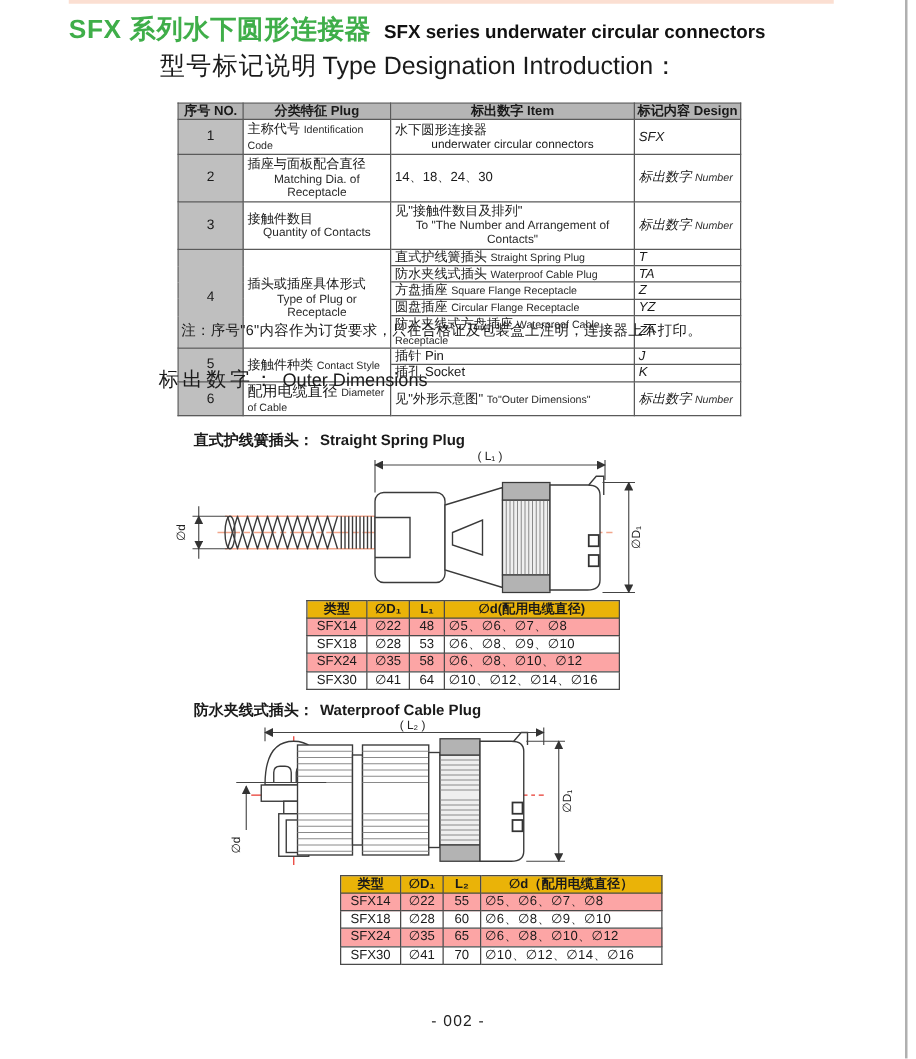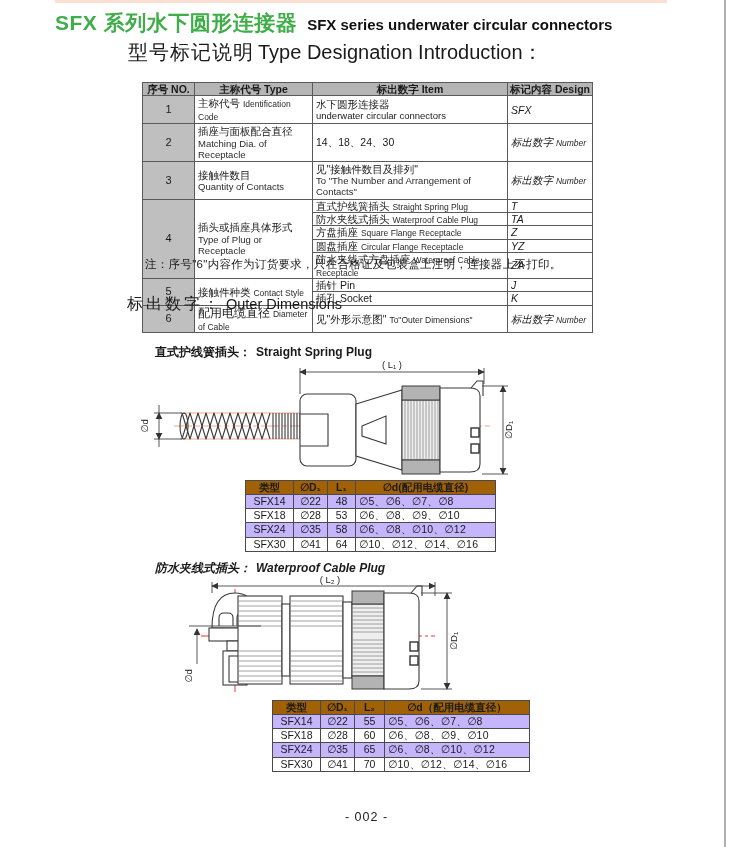--- a/index.html
+++ b/index.html
@@ -15,51 +15,51 @@
   .model-heading{position:absolute;left:128px;top:39px;font-size:20px;white-space:nowrap;}
   .model-heading .zh{letter-spacing:1px;}
   .model-heading .en{margin-left:4px;}
 
   table.dt{position:absolute;left:142px;top:66px;width:450px;border-collapse:collapse;table-layout:fixed;margin-top:16px;}
   table.dt th,table.dt td{border:1px solid #5a5a5a;font-size:10.5px;line-height:1.18;padding:1px 3px;vertical-align:middle;}
   table.dt th{background:#b5b5b5;font-weight:bold;padding:0 2px;}
   table.dt td.no{background:#bfbfbf;text-align:center;font-size:11px;}
   table.dt td.design{font-style:italic;}
   table.dt .en{font-size:8.5px;color:#2a2a2a;}
-  table.dt .en-line{display:block;font-size:9.5px;}
+  table.dt .en-line{display:block;font-size:9.5px;text-align:center;}
   table.dt tr.sub td{padding:0 3px;}
 
   .note{position:absolute;left:145px;top:257px;font-size:11.5px;letter-spacing:0.3px;white-space:nowrap;}
 
   .outline-heading{position:absolute;left:127px;top:294px;font-size:16px;white-space:nowrap;}
   .outline-heading .zh{letter-spacing:3px;}
   .outline-heading .en{font-size:14.5px;margin-left:4px;}
 
   .sub-heading{position:absolute;font-size:12px;font-weight:bold;white-space:nowrap;}
   .sub-heading .en{margin-left:5px;}
   .sub1{left:155px;top:344px;}
-  .sub2{left:155px;top:560px;font-style:italic;}
+  .sub2{left:155px;top:560px;}
 
   svg.drawing{position:absolute;}
   .svg1{left:140px;top:358px;}
   .svg2{left:185px;top:576px;}
   svg .ol{fill:#ffffff;stroke:#3a3a3a;stroke-width:1.1;}
   svg .ln{fill:none;stroke:#3a3a3a;stroke-width:1.1;}
   svg .thin{fill:none;stroke:#8a8a8a;stroke-width:0.8;}
   svg .band{fill:#b3b3b3;stroke:#3a3a3a;stroke-width:1;}
   svg .mid{fill:#efefef;stroke:#3a3a3a;stroke-width:1;}
   svg .dim{fill:none;stroke:#444;stroke-width:0.9;}
   svg .salmon{fill:none;stroke:#f2a68c;stroke-width:1.2;}
   svg .red{fill:none;stroke:#e8392f;stroke-width:1;}
   svg text{font-family:"Liberation Sans","DejaVu Sans",sans-serif;font-size:9.5px;fill:#222;}
 
   table.dim-t{position:absolute;border-collapse:collapse;}
   table.dim-t th,table.dim-t td{border:1px solid #4a4a4a;font-size:10.5px;line-height:1.25;padding:0 3px;text-align:center;white-space:nowrap;}
-  table.dim-t th{background:#a16207;font-weight:bold;}
-  table.dim-t tr.odd td{background:#c4b5fd;}
+  table.dim-t th{background:#eab308;font-weight:bold;}
+  table.dim-t tr.odd td{background:#fca5a5;}
   table.dim-t td.dlist{text-align:left;letter-spacing:0.3px;}
   .t1{left:245px;top:480px;}
   .t2{left:272px;top:700px;}
 
   .page-number{position:absolute;left:0;top:810px;width:733px;text-align:center;font-size:12.5px;letter-spacing:1px;color:#222;}
 </style>
 </head>
 <body>
 
 <div class="page">
@@ -77,21 +77,21 @@
   <table class="dt">
     <colgroup>
         <col style="width:52px">
         <col style="width:118px">
         <col style="width:195px">
         <col style="width:85px">
       </colgroup>
     <tbody>
         <tr>
       <th>序号 NO.</th>
-      <th>主称代号 Type</th>
+      <th>分类特征 Plug</th>
       <th>标出数字 Item</th>
       <th>标记内容 Design</th>
     </tr>
     <tr>
       <td class="no">1</td>
       <td><span>主称代号</span> <span class="en">Identification Code</span></td>
       <td><span>水下圆形连接器</span><span class="en-line">underwater circular connectors</span></td>
       <td class="design">SFX</td>
     </tr>
     <tr>

